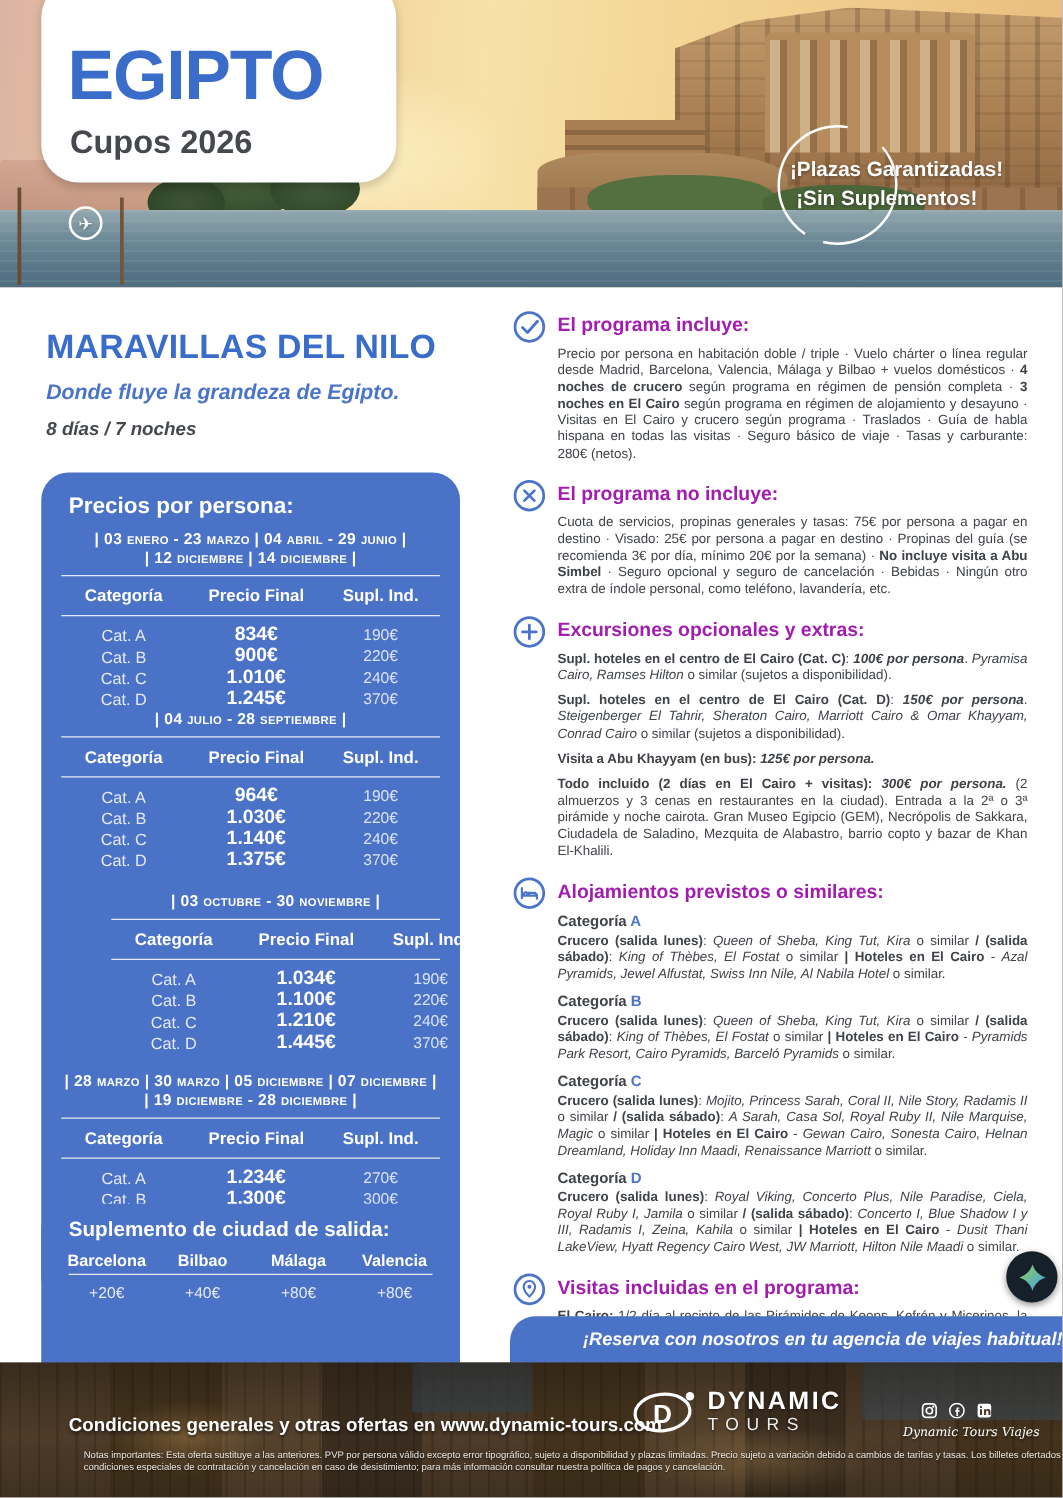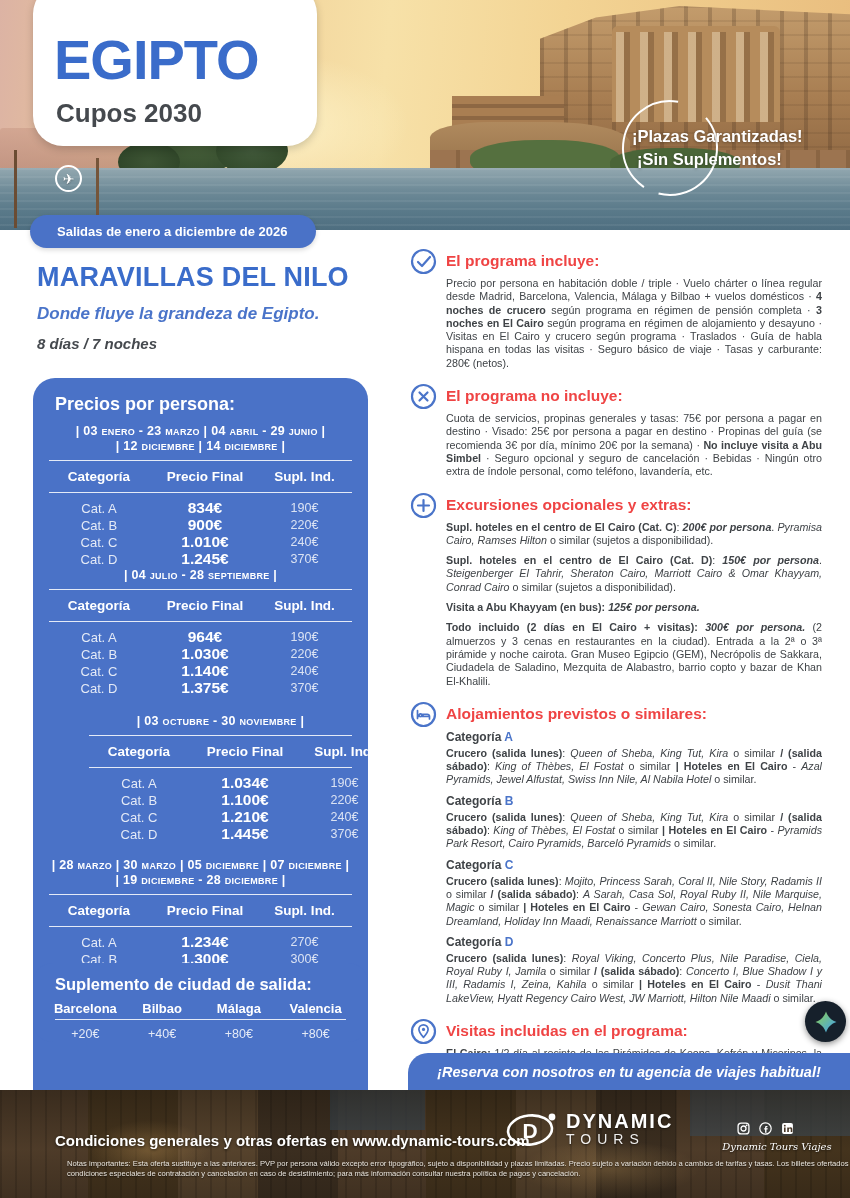--- a/index.html
+++ b/index.html
@@ -74,30 +74,30 @@
   .supl-grid { display:grid; grid-template-columns:repeat(4,1fr); text-align:center; margin-top:7px; }
   .supl-grid span { font-size:13px; font-weight:700; }
   .supl-rule { height:1px; background:rgba(255,255,255,.85); margin:3px 8px; }
   .supl-vals span { font-size:12.5px; font-weight:400; opacity:.85; }
 
   
   .rcol { position:absolute; left:410px; top:248px; width:412px; }
   .sect { display:flex; gap:9px; margin-bottom:13px; }
   .sico { flex:0 0 27px; width:27px; height:27px; }
   .scontent { flex:1; min-width:0; }
-  .stitle { color:#ef4444; font-weight:700; font-size:15.5px; margin:4px 0 7px; }
+  .stitle { color:#a21caf; font-weight:700; font-size:15.5px; margin:4px 0 7px; }
   .p { font-size:10.7px; line-height:13.3px; color:#3f4347; text-align:justify; margin-bottom:7px; }
   .p:last-child { margin-bottom:0; }
   .catlabel { font-size:12px; line-height:15px; margin-bottom:2px; color:#3f4347; }
   .b { font-weight:700; }
   .i { font-style:italic; }
   .c-blue { color:#4a74c9; }
 
   
-  .reserva { position:absolute; left:408px; top:1053px; width:442px; height:38px; background:#4a72c7; border-radius:20px 0 0 0; color:#fff; font-style:italic; font-weight:700; font-size:14.5px; text-align:center; line-height:38px; }
+  .reserva { position:absolute; left:408px; top:1053px; width:442px; height:38px; background:#4a72c7; border-radius:20px 0 0 0; color:#fff; font-style:italic; font-weight:700; font-size:14.5px; text-align:right; line-height:38px; }
 
   
   .footer { position:absolute; left:0; top:1090px; width:850px; height:108px; background:#473626; overflow:hidden; }
   .footer > div { position:absolute; }
   .fbg1 { inset:0; background:repeating-linear-gradient(90deg,#54402c 0 88px,#49371f 88px 178px,#63experimental 0 0,#5d4830 178px 258px,#3f3122 258px 338px); background:repeating-linear-gradient(90deg,#54402c 0 88px,#49371f 88px 178px,#5d4830 178px 258px,#3f3122 258px 338px); }
   .fbg2 { inset:0; background:repeating-linear-gradient(90deg, rgba(0,0,0,.28) 0 2px, transparent 2px 15px); opacity:.55; }
   .fpatch1 { left:330px; top:0; width:95px; height:40px; background:#3e4a52; opacity:.8; }
   .fpatch2 { left:690px; top:0; width:160px; height:46px; background:#43505a; opacity:.7; }
   .fpatch3 { left:90px; top:30px; width:120px; height:60px; background:radial-gradient(ellipse, rgba(176,136,80,.5), transparent 70%); }
   .fpatch4 { left:520px; top:50px; width:180px; height:58px; background:radial-gradient(ellipse, rgba(190,150,92,.4), transparent 70%); }
@@ -140,30 +140,29 @@
 
     <svg class="badge-circle" width="124" height="104" viewBox="0 0 124 104">
       <circle cx="62" cy="52" r="47" fill="none" stroke="#ffffff" stroke-width="2" stroke-dasharray="118 16 128 33" transform="rotate(-40 62 52)"></circle>
     </svg>
     <div class="badge-l1">¡Plazas Garantizadas!</div>
     <div class="badge-l2">¡Sin Suplementos!</div>
   </div>
 
   <div class="card">
     <div class="egipto">EGIPTO</div>
-    <div class="cupos">Cupos 2030</div>
+    <div class="cupos">Cupos 2026</div>
   </div>
 
   <div class="salidas">
     <div class="salidas-icon">
         <span>✈</span>
       </div>
   </div>
 
-  <div class="season-pill">Salidas de enero a diciembre de 2026</div>
 
   <div class="intro">
     <div class="intro-title">MARAVILLAS DEL NILO</div>
     <div class="intro-tag">Donde fluye la grandeza de Egipto.</div>
     <div class="intro-dur">8 días / 7 noches</div>
   </div>
 
   <div class="panel panel-prices">
     <div class="panel-title">Precios por persona:</div>
 
@@ -335,21 +334,21 @@
       </div>
     </div>
 
     <div class="sect">
       <svg class="sico" viewBox="0 0 27 27">
         <circle cx="13.5" cy="13.5" r="11.5" fill="none" stroke="#4a74c9" stroke-width="2.2"></circle>
         <path d="M13.5 8 v11 M8 13.5 h11" fill="none" stroke="#4a74c9" stroke-width="2.2" stroke-linecap="round"></path>
       </svg>
       <div class="scontent">
         <div class="stitle">Excursiones opcionales y extras:</div>
-        <p class="p"><span class="b">Supl. hoteles en el centro de El Cairo (Cat. C)</span><span>: </span><span class="b i">200€ por persona</span><span>. </span><span class="i">Pyramisa Cairo, Ramses Hilton</span><span> o similar (sujetos a disponibilidad).</span></p>
+        <p class="p"><span class="b">Supl. hoteles en el centro de El Cairo (Cat. C)</span><span>: </span><span class="b i">100€ por persona</span><span>. </span><span class="i">Pyramisa Cairo, Ramses Hilton</span><span> o similar (sujetos a disponibilidad).</span></p>
         <p class="p"><span class="b">Supl. hoteles en el centro de El Cairo (Cat. D)</span><span>: </span><span class="b i">150€ por persona</span><span>. </span><span class="i">Steigenberger El Tahrir, Sheraton Cairo, Marriott Cairo &amp; Omar Khayyam, Conrad Cairo</span><span> o similar (sujetos a disponibilidad).</span></p>
         <p class="p"><span class="b">Visita a Abu Khayyam (en bus): </span><span class="b i">125€ por persona.</span></p>
         <p class="p"><span class="b">Todo incluido (2 días en El Cairo + visitas): </span><span class="b i">300€ por persona.</span><span> (2 almuerzos y 3 cenas en restaurantes en la ciudad). Entrada a la 2ª o 3ª pirámide y noche cairota. Gran Museo Egipcio (GEM), Necrópolis de Sakkara, Ciudadela de Saladino, Mezquita de Alabastro, barrio copto y bazar de Khan El-Khalili.</span></p>
       </div>
     </div>
 
     <div class="sect">
       <svg class="sico" viewBox="0 0 27 27">
         <circle cx="13.5" cy="13.5" r="11.5" fill="none" stroke="#4a74c9" stroke-width="2.2"></circle>
         <path d="M7.5 9.5 v8 M7.5 15.5 h12 v2.5 M10.5 12.8 a1.4 1.4 0 1 0 .01 0 M13 15.3 v-2 h4.3 a2.2 2.2 0 0 1 2.2 2.2" fill="none" stroke="#4a74c9" stroke-width="1.7" stroke-linecap="round"></path>

